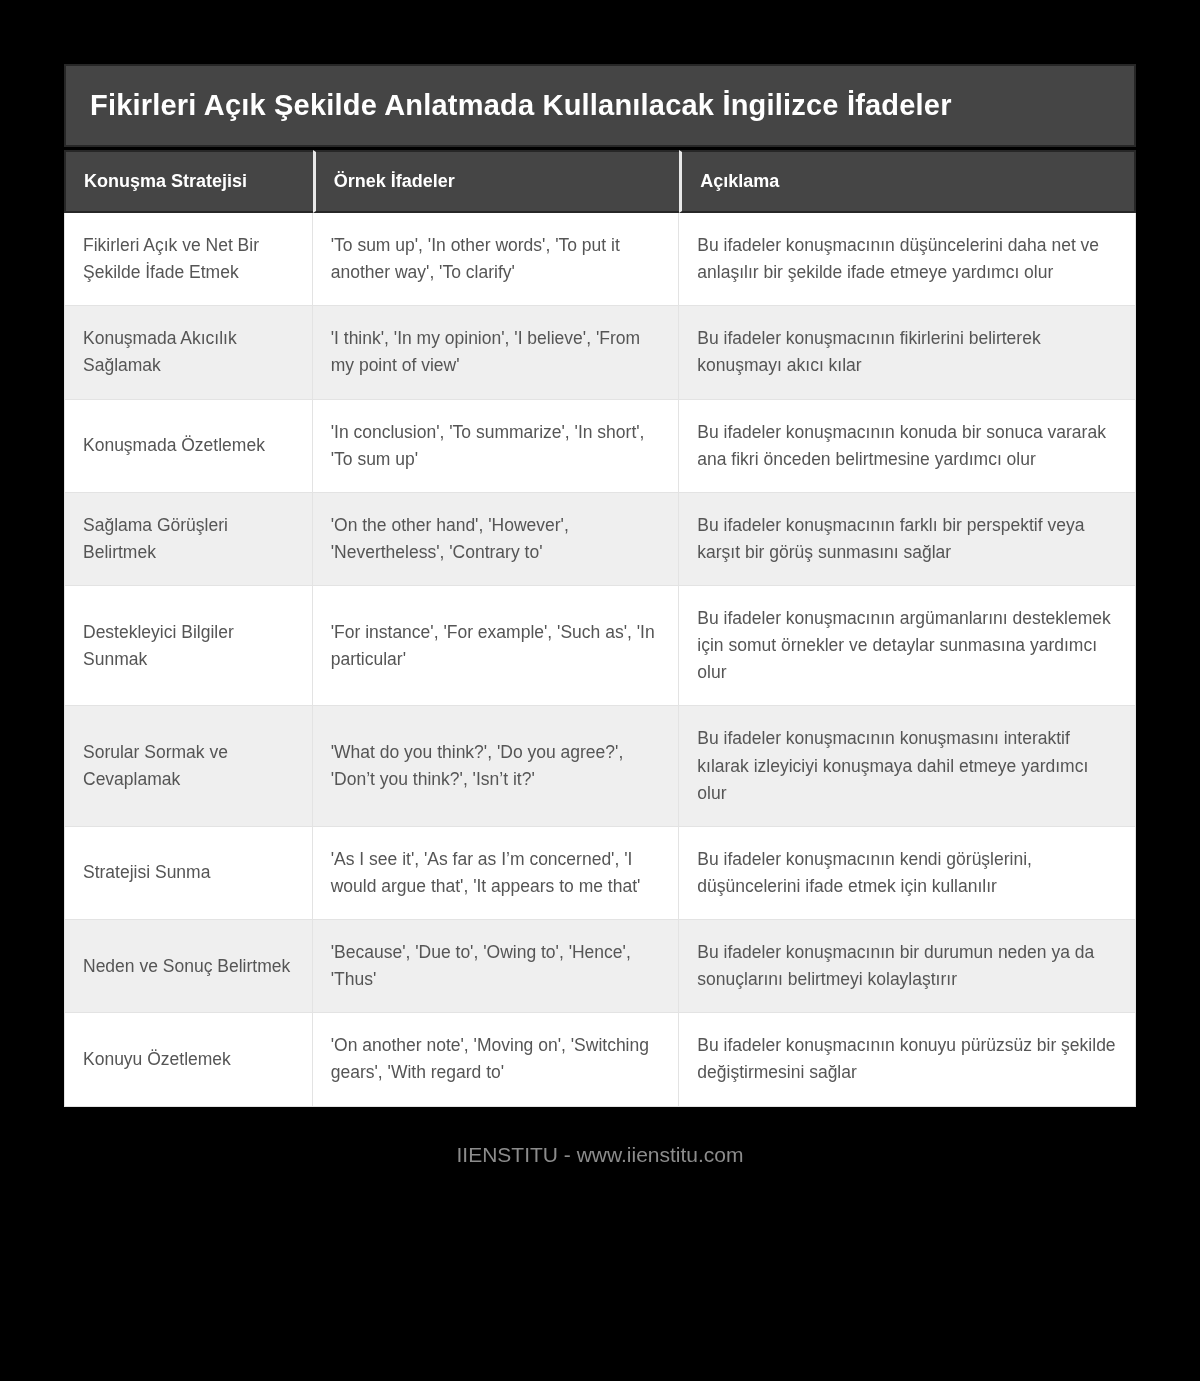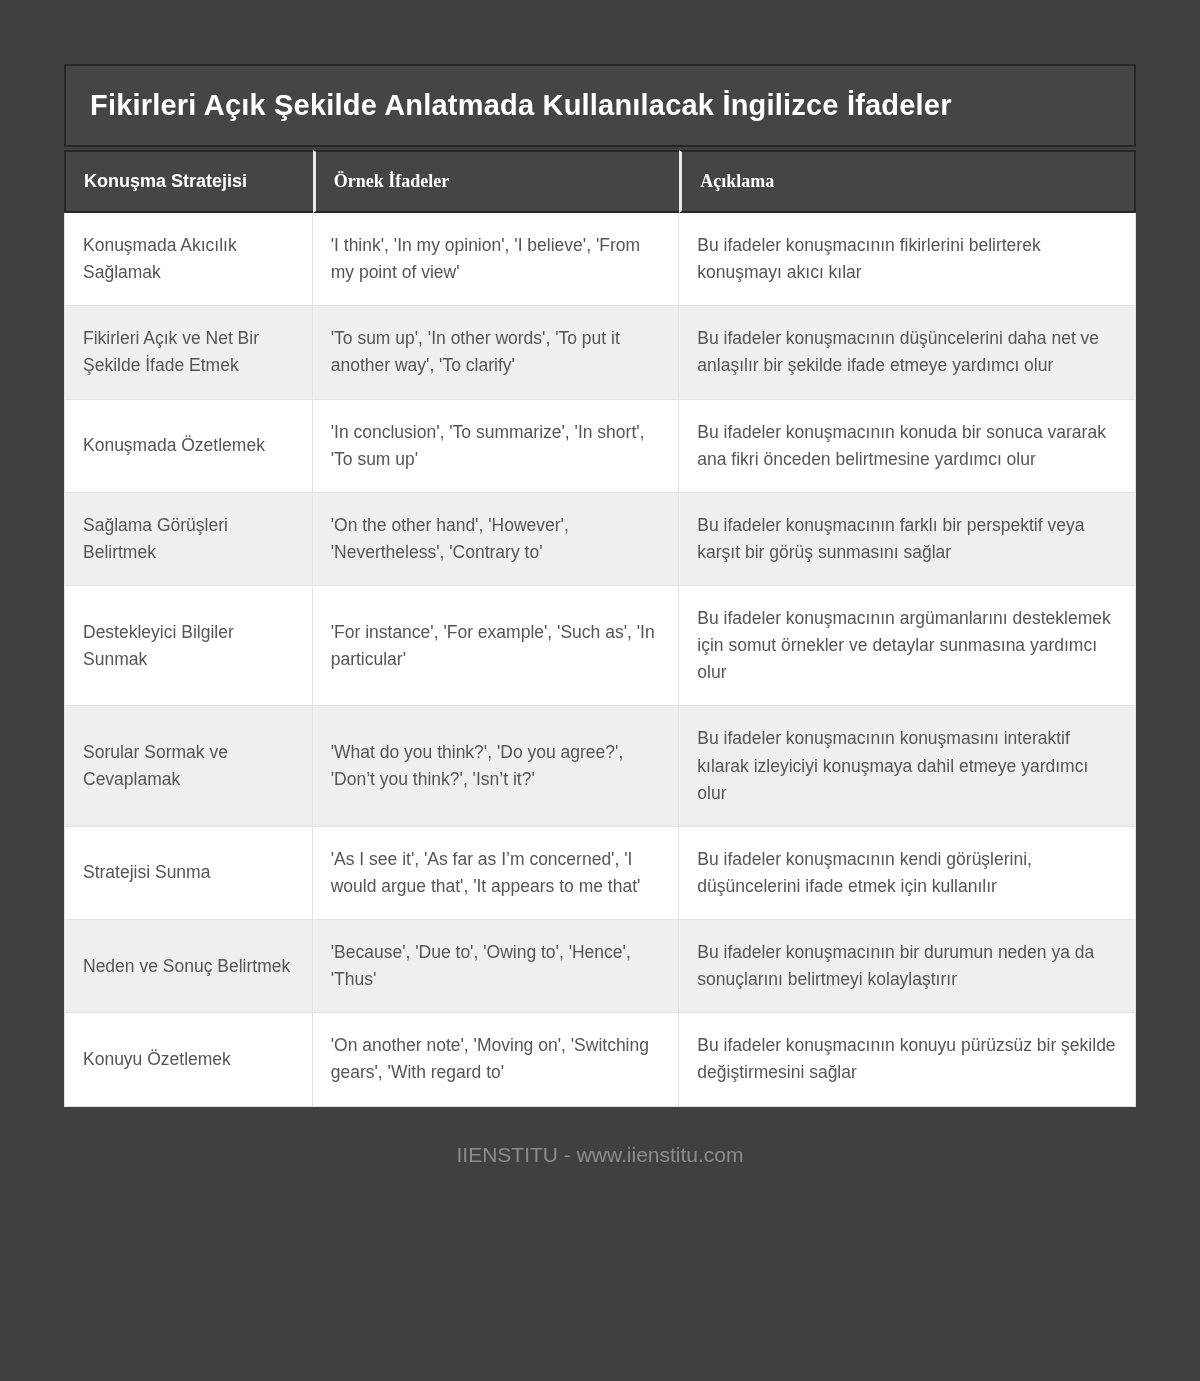--- a/index.html
+++ b/index.html
@@ -6,21 +6,21 @@
   html, body {
     margin: 0;
     padding: 0;
     background: #f3f3f3;
     font-family: "Liberation Sans", sans-serif;
   }
   .page {
     width: 1200px;
     min-height: 1381px;
     margin: 0 auto;
-    background: #404040;
+    background: #000000;
   }
   .card {
     width: 1072px;
     margin: 0 auto;
     padding-top: 64px;
   }
   .table-title {
     background: #454545;
     border: 2px solid #272727;
     color: #ffffff;
@@ -45,21 +45,21 @@
     color: #ffffff;
     font-size: 18px;
     font-weight: bold;
     text-align: left;
     padding: 19px 18px;
     border-top: 2px solid #272727;
     border-bottom: 2px solid #272727;
   }
   thead th:first-child { border-left: 2px solid #272727; }
   thead th:last-child  { border-right: 2px solid #272727; margin-left: 34px; }
-  thead th + th { border-left: 3px solid #e9e9e9; font-family: Liberation Serif, serif; }
+  thead th + th { border-left: 3px solid #e9e9e9; }
   tbody td {
     background: #ffffff;
     color: #555555;
     font-size: 17.5px;
     line-height: 1.55;
     padding: 19px 18px;
     vertical-align: middle;
     border-bottom: 1px solid #e3e3e3;
     border-right: 1px solid #e3e3e3;
   }
@@ -88,28 +88,28 @@
       </colgroup>
       <thead>
         <tr>
           <th>Konuşma Stratejisi</th>
           <th>Örnek İfadeler</th>
           <th>Açıklama</th>
         </tr>
       </thead>
       <tbody id="table-body">
           <tr>
+            <td>Fikirleri Açık ve Net Bir Şekilde İfade Etmek</td>
+            <td>'To sum up', 'In other words', 'To put it another way', 'To clarify'</td>
+            <td>Bu ifadeler konuşmacının düşüncelerini daha net ve anlaşılır bir şekilde ifade etmeye yardımcı olur</td>
+          </tr>
+          <tr>
             <td>Konuşmada Akıcılık Sağlamak</td>
             <td>'I think', 'In my opinion', 'I believe', 'From my point of view'</td>
             <td>Bu ifadeler konuşmacının fikirlerini belirterek konuşmayı akıcı kılar</td>
-          </tr>
-          <tr>
-            <td>Fikirleri Açık ve Net Bir Şekilde İfade Etmek</td>
-            <td>'To sum up', 'In other words', 'To put it another way', 'To clarify'</td>
-            <td>Bu ifadeler konuşmacının düşüncelerini daha net ve anlaşılır bir şekilde ifade etmeye yardımcı olur</td>
           </tr>
           <tr>
             <td>Konuşmada Özetlemek</td>
             <td>'In conclusion', 'To summarize', 'In short', 'To sum up'</td>
             <td>Bu ifadeler konuşmacının konuda bir sonuca vararak ana fikri önceden belirtmesine yardımcı olur</td>
           </tr>
           <tr>
             <td>Sağlama Görüşleri Belirtmek</td>
             <td>'On the other hand', 'However', 'Nevertheless', 'Contrary to'</td>
             <td>Bu ifadeler konuşmacının farklı bir perspektif veya karşıt bir görüş sunmasını sağlar</td>

